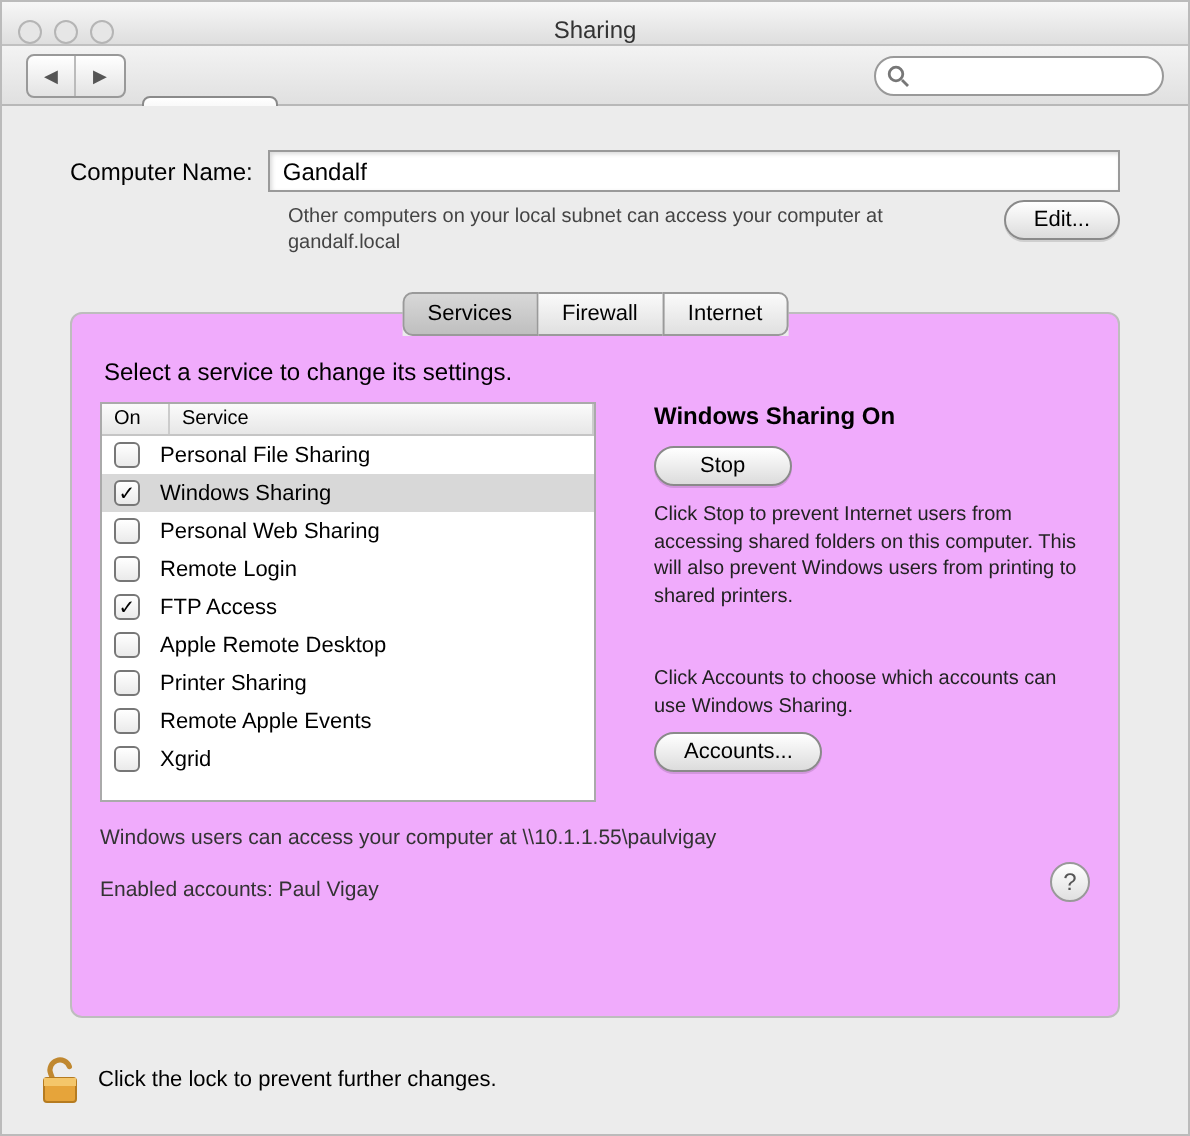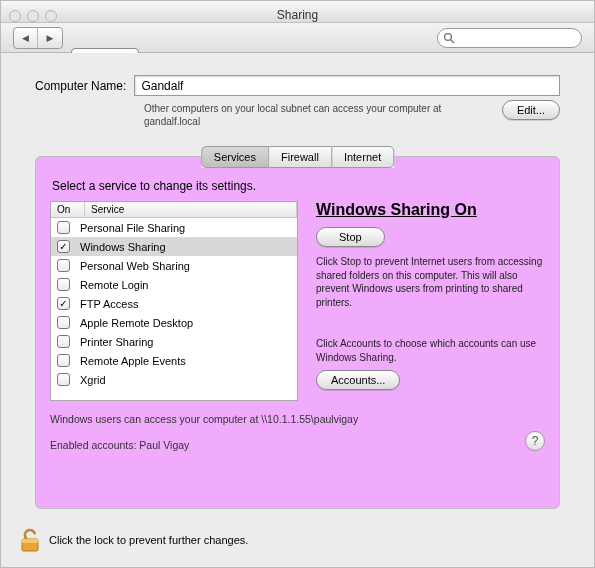--- a/index.html
+++ b/index.html
@@ -69,35 +69,35 @@
 .tab {
   height: 22px; padding: 0 12px; font-size: 11px; border: 1px solid #9a9a9a;
   display: flex; align-items: center; cursor: pointer;
   background: linear-gradient(#fafafa, #e0e0e0);
 }
 .tab.selected { background: linear-gradient(#d8d8d8, #bfbfbf); }
 .tab:first-child { border-radius: 5px 0 0 5px; }
 .tab:nth-child(2) { border-left: none; border-right: none;}
 .tab:last-child { border-radius: 0 5px 5px 0; }
 .instruct { font-size: 12px; margin: 4px 0 8px 2px; }
-.hsplit { display: flex; gap: 18px; }
+.hsplit { display: flex; gap: 29px; }
 .listbox {
   width: 248px; height: 200px; border: 1px solid #aaa; background: #fff;
   display: flex; flex-direction: column; overflow: hidden;
 }
 .listhead { display: flex; background: linear-gradient(#fbfbfb,#e7e7e7); border-bottom: 1px solid #c5c5c5; }
 .listhead div { padding: 2px 6px; font-size: 10px; border-right: 1px solid #ccc; }
 .lh-on { width: 34px; }
 .lh-svc { flex: 1; }
 .listbody { flex: 1; overflow-y: auto; }
 .lrow { display: flex; align-items: center; height: 19px; padding: 0 6px; gap: 10px; font-size: 11px; cursor: default;}
 .lrow.sel { background: #d8d8d8; }
 .cb { width: 13px; height: 13px; border: 1px solid #777; border-radius: 3px; background: linear-gradient(#fff,#eaeaea); display:flex; align-items:center; justify-content:center; font-size:10px; }
 .side { flex: 1; display: flex; flex-direction: column; }
-.side h3 { font-size: 16px; font-weight: bold; margin-bottom: 8px; text-decoration: underline; }
+.side h3 { font-size: 12px; font-weight: bold; margin-bottom: 8px; }
 .side p { font-size: 10px; color: #222; line-height: 1.35; margin-top: 8px; }
 .statusline { font-size: 10.5px; color: #333; margin-top: 12px; }
 .helprow { display:flex; justify-content: space-between; align-items: center; margin-top: 6px;}
 .help-btn { width: 20px; height:20px; border-radius:50%; border:1px solid #999; background: linear-gradient(#fff,#e0e0e0); font-size:12px; text-align:center; line-height:18px; color:#555; cursor:pointer;}
 .footer { padding: 10px 18px 14px 18px; background:#ececec; display:flex; align-items:center; gap:8px; }
 .lock svg { display:block; }
 </style>
 </head>
 <body>
 

